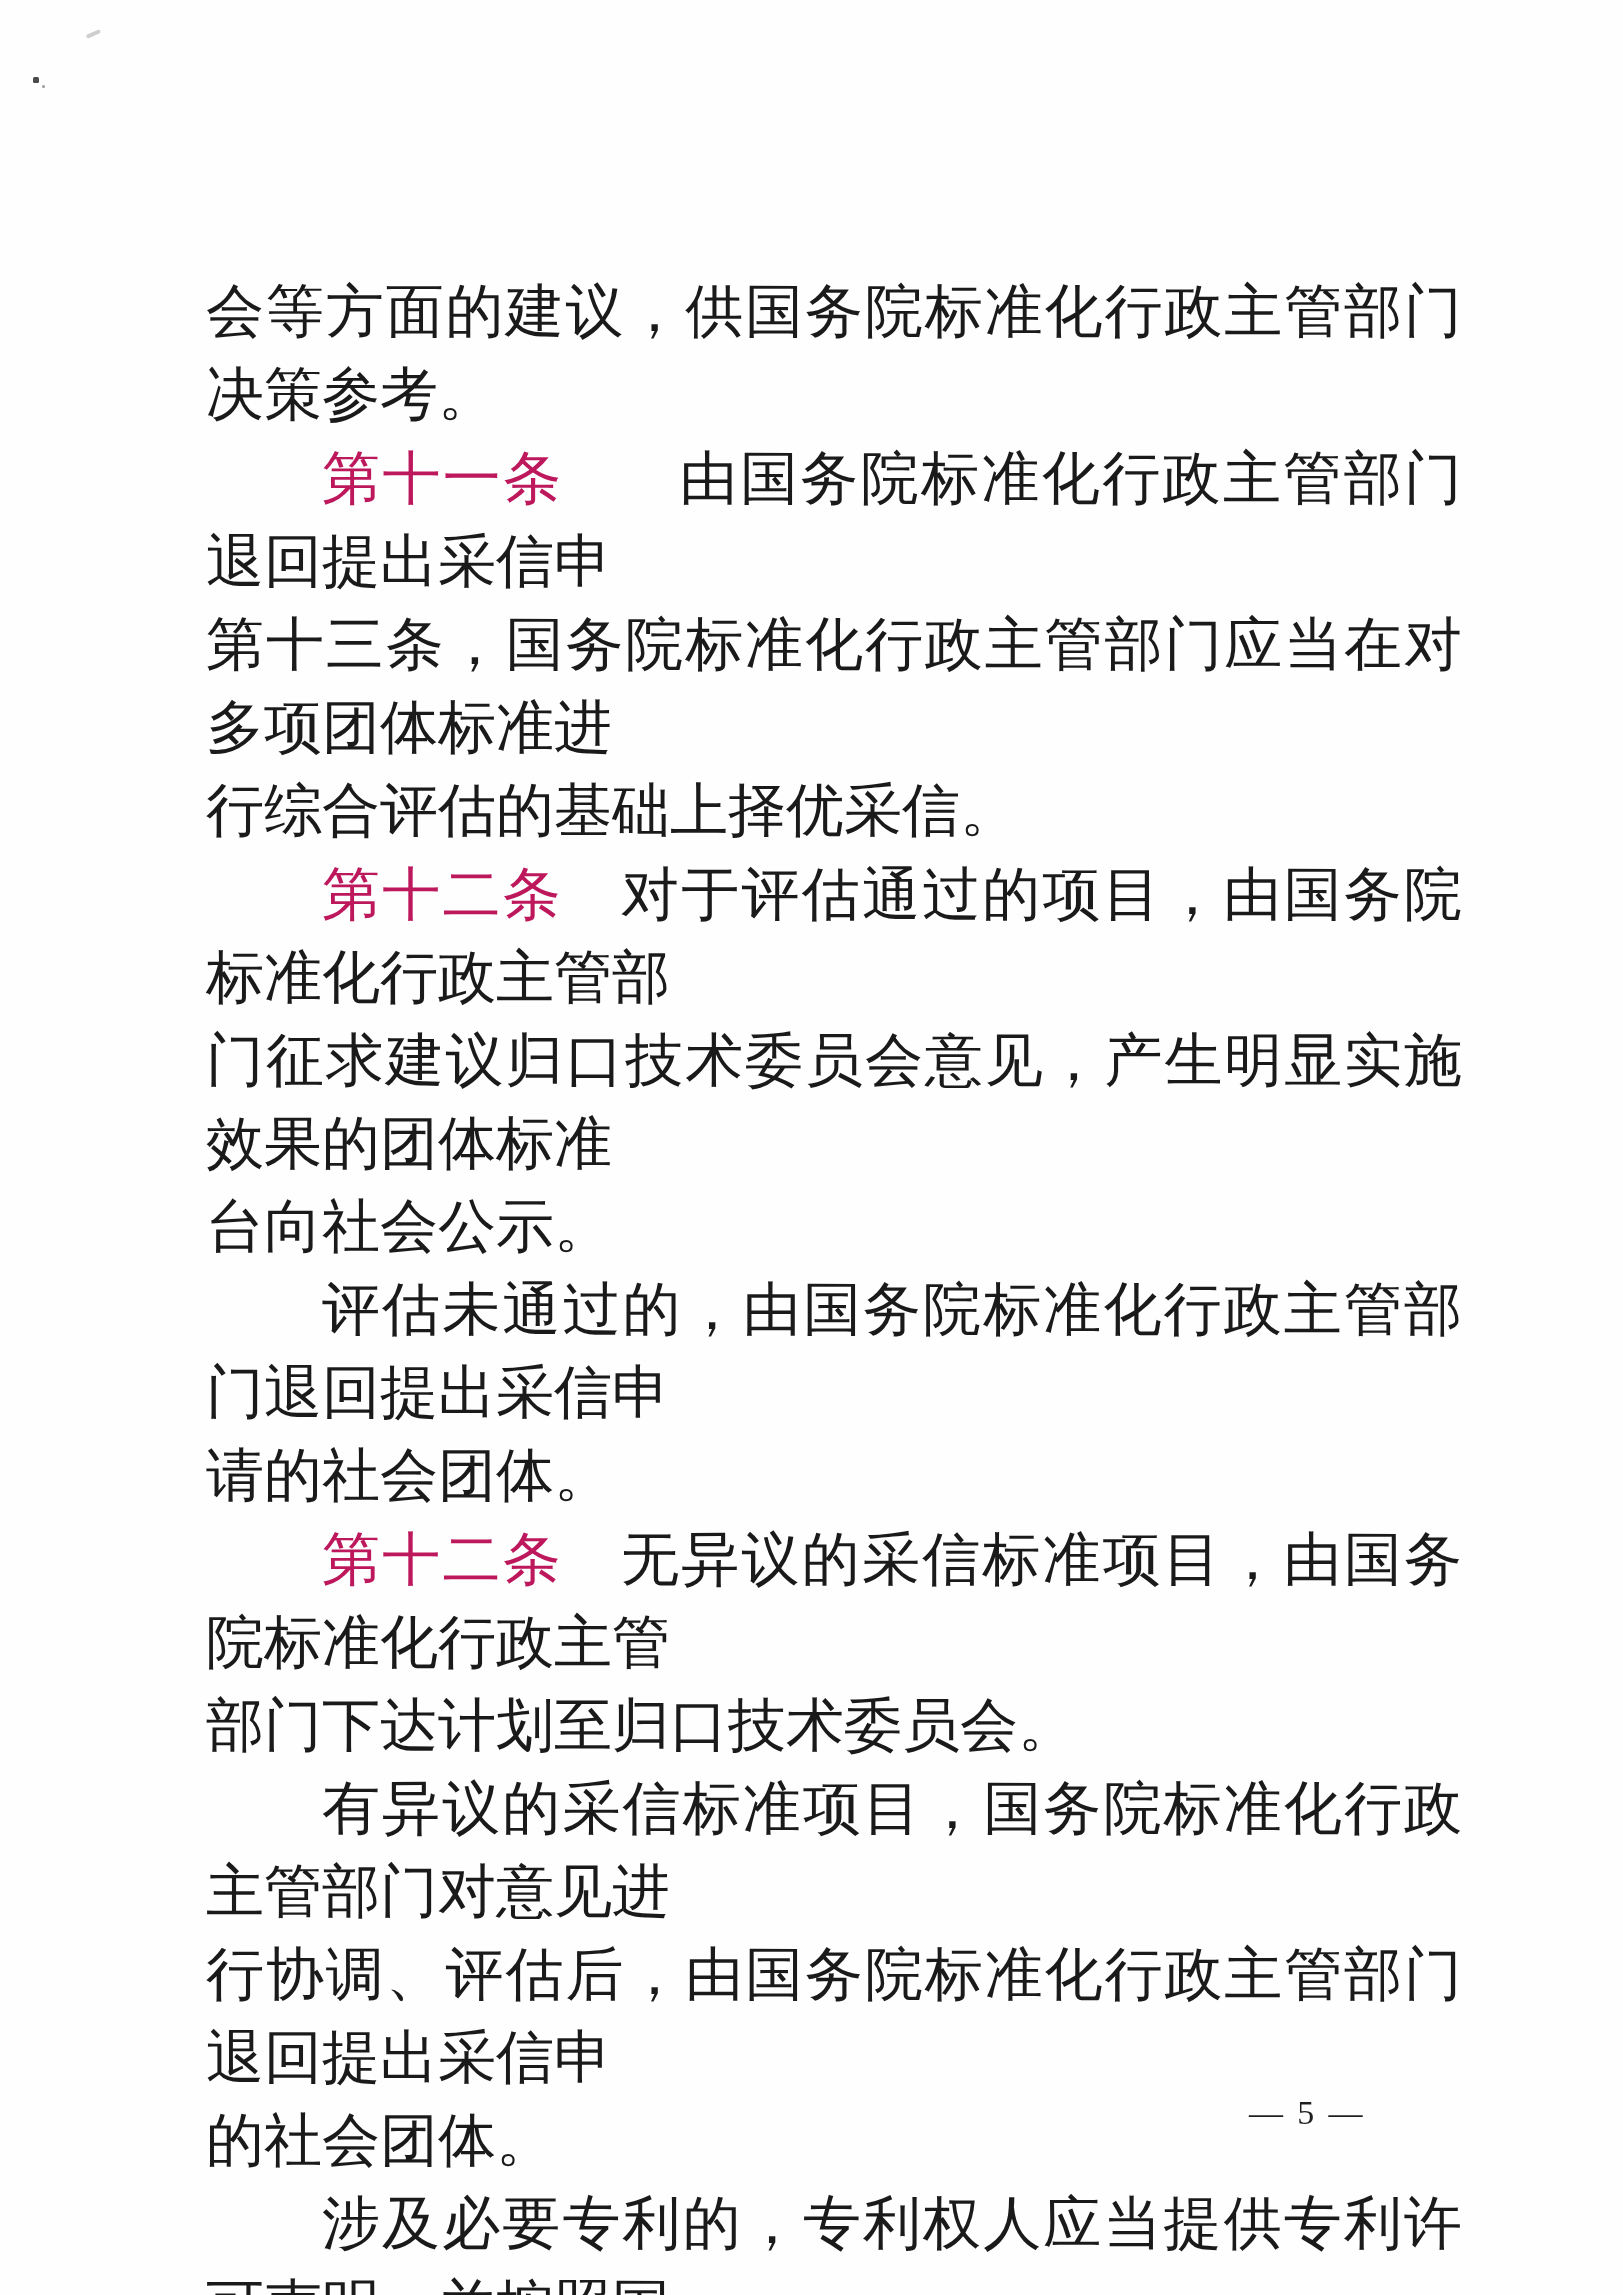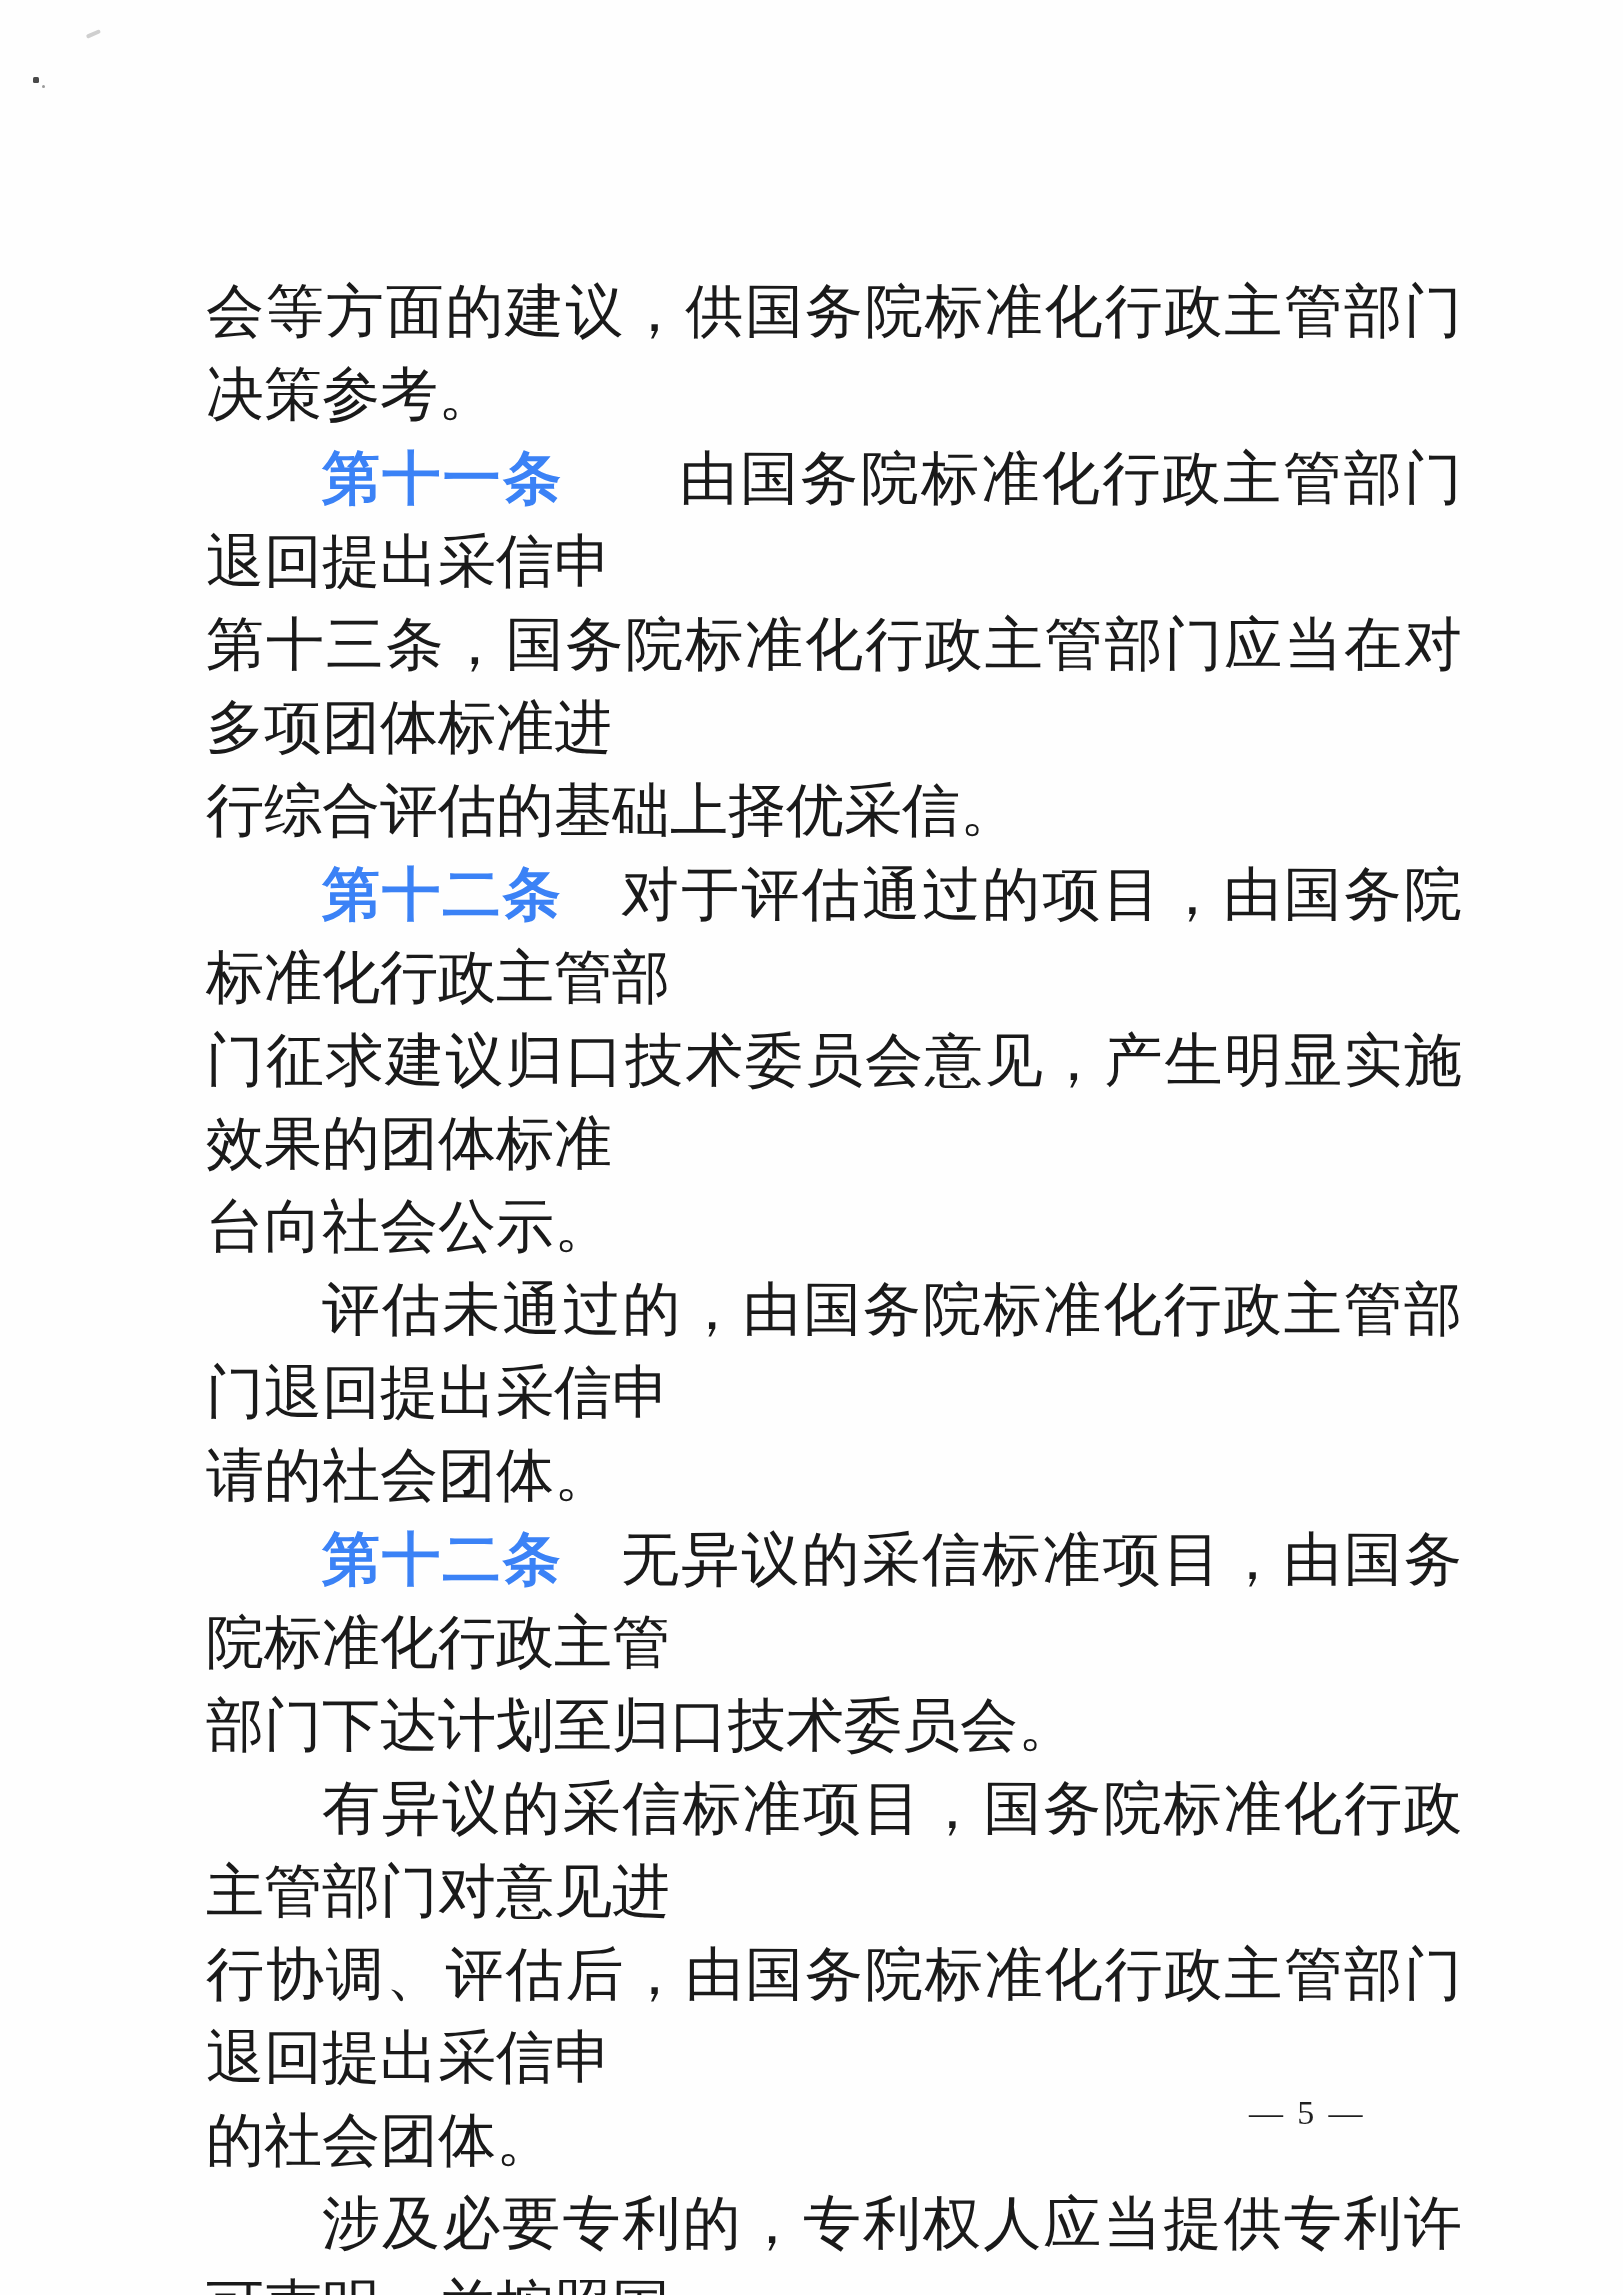--- a/index.html
+++ b/index.html
@@ -17,22 +17,22 @@
     color:#1a1a1a;
     text-align:justify;
     font-style:italic;
     font-style:oblique 6deg;
     letter-spacing:0;
   }
   .text-block p{margin:0;padding:0;text-indent:2em;}
   .text-block p.no-indent{text-indent:0;}
   .article-label{
     font-family:"Liberation Sans", sans-serif;
-    font-weight:700;
-    color:#3b82f6;
+    font-weight:400;
+    color:#be185d;
   }
   .page-number{
     position:absolute;
     left:1249px;top:2091px;
     font-size:34px;line-height:44px;
     color:#1f1f1f;
     letter-spacing:2.9px;
     white-space:nowrap;
   }
   .speck{position:absolute;}

